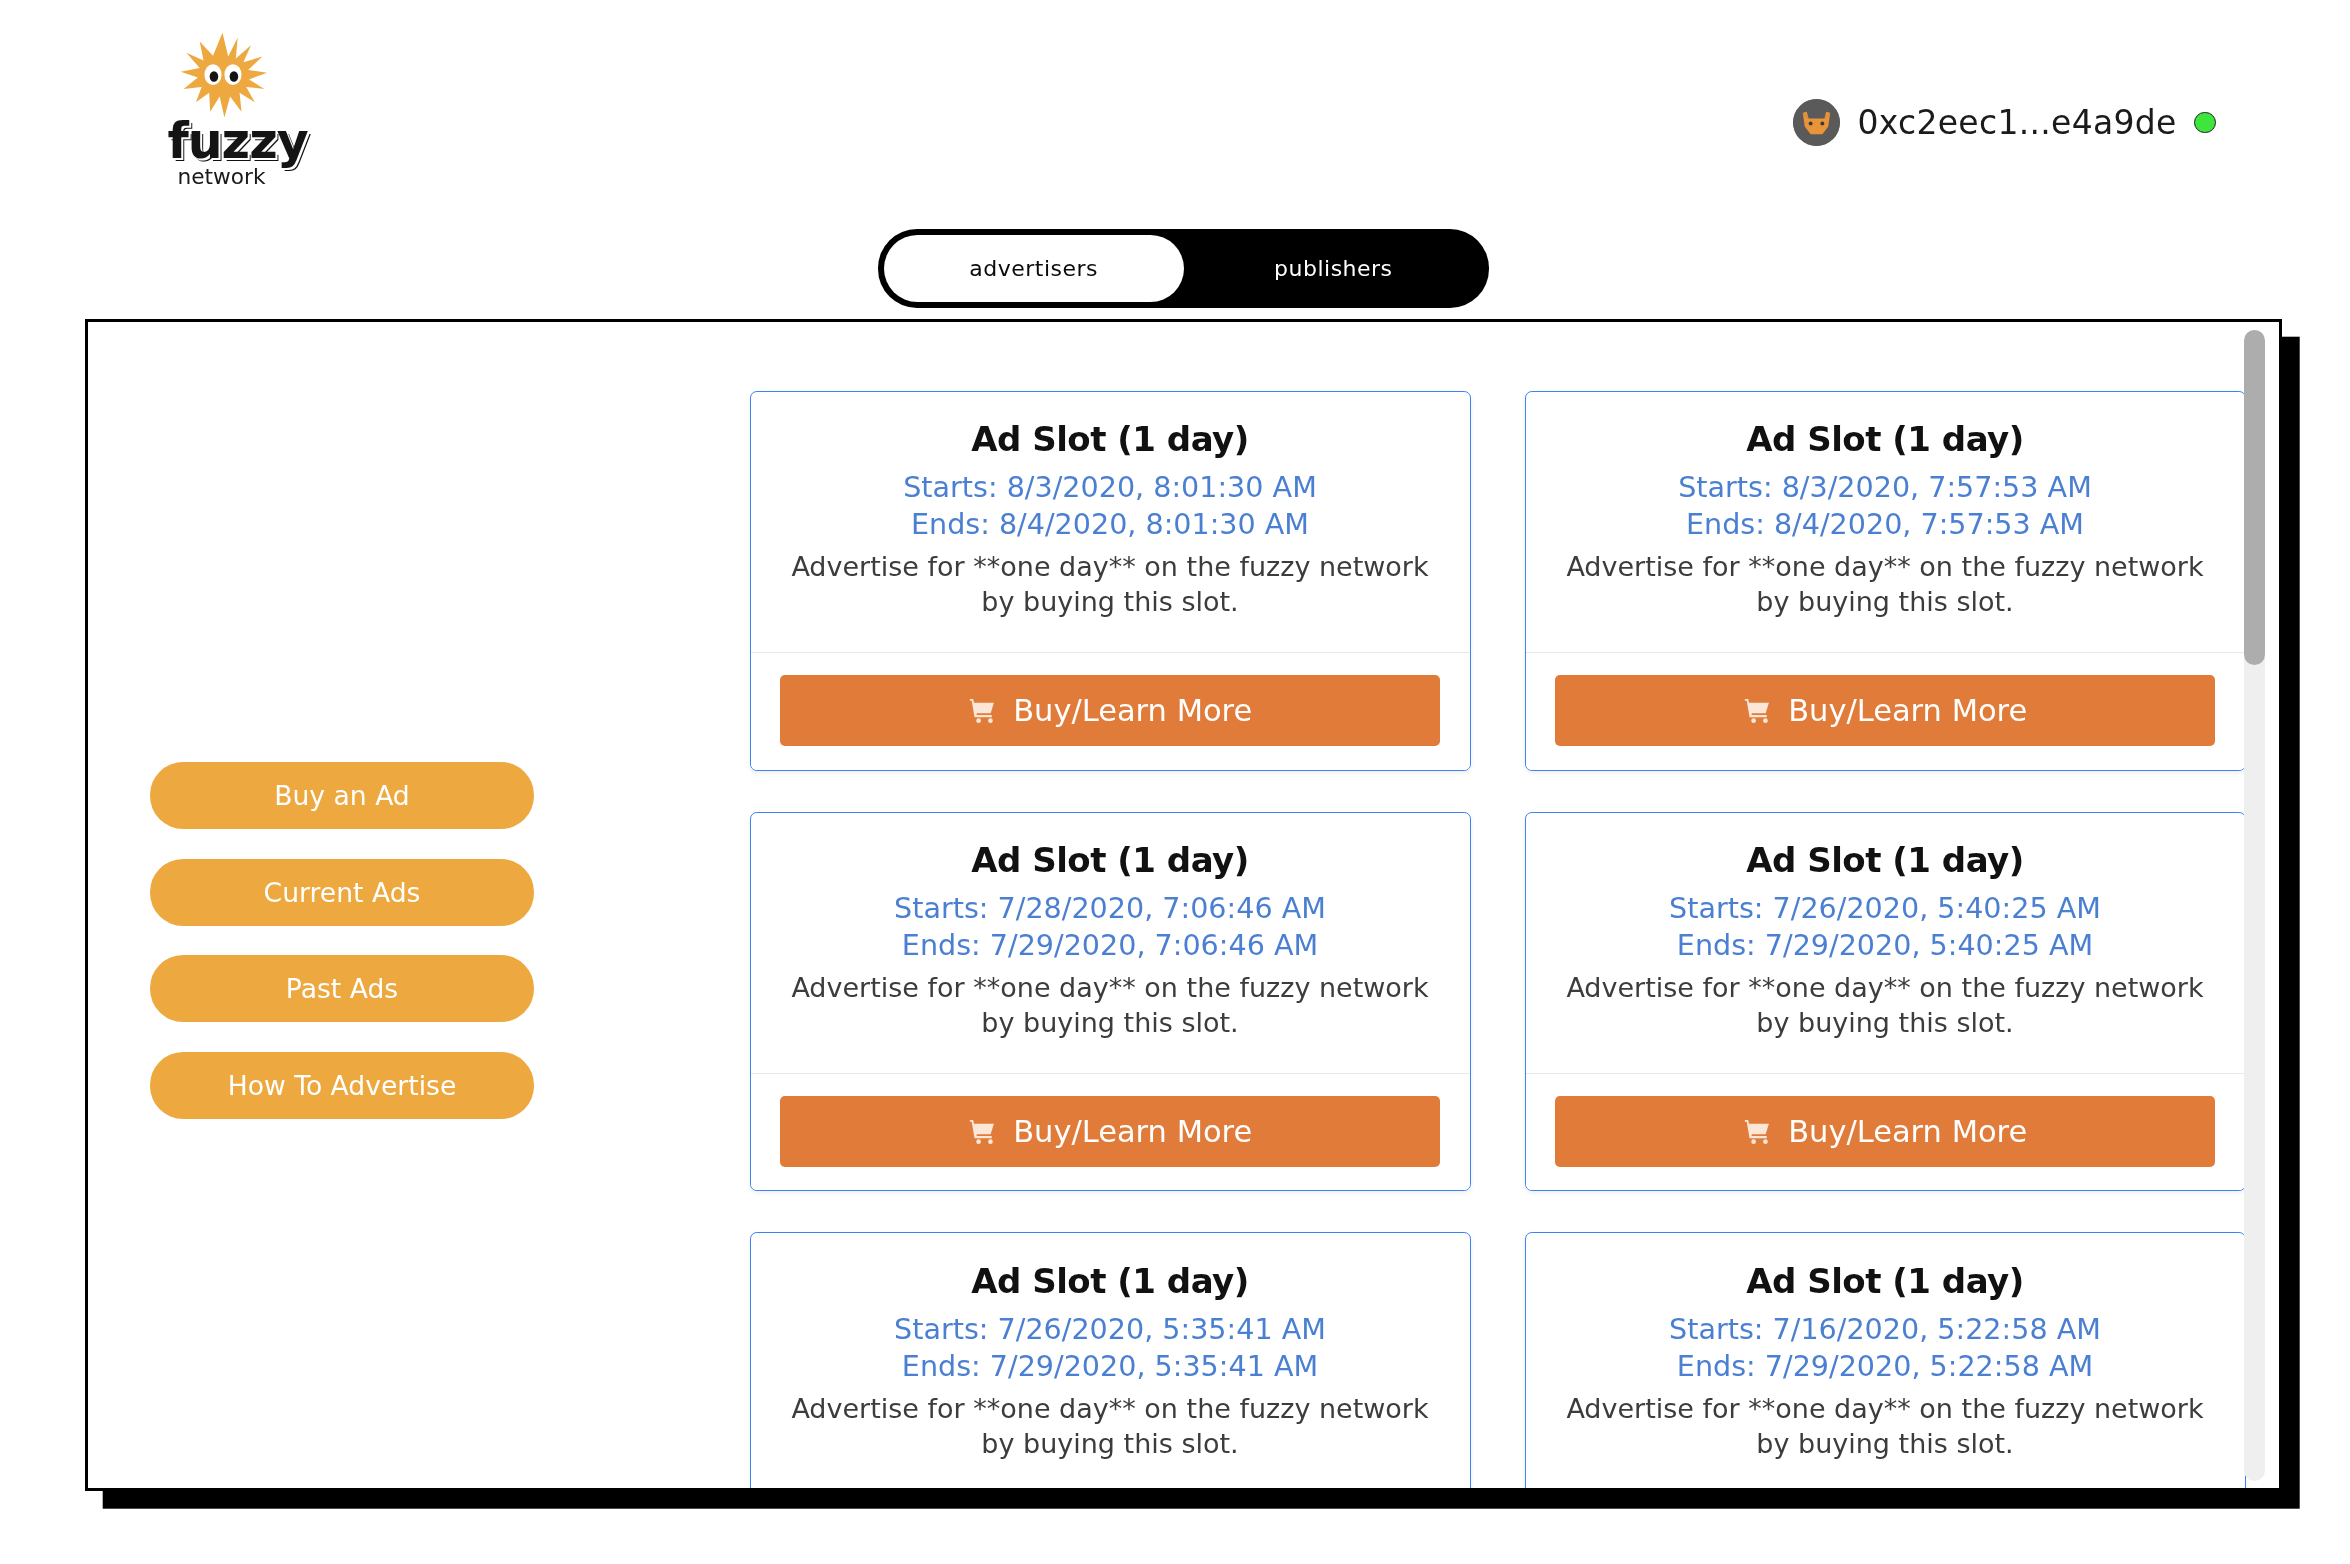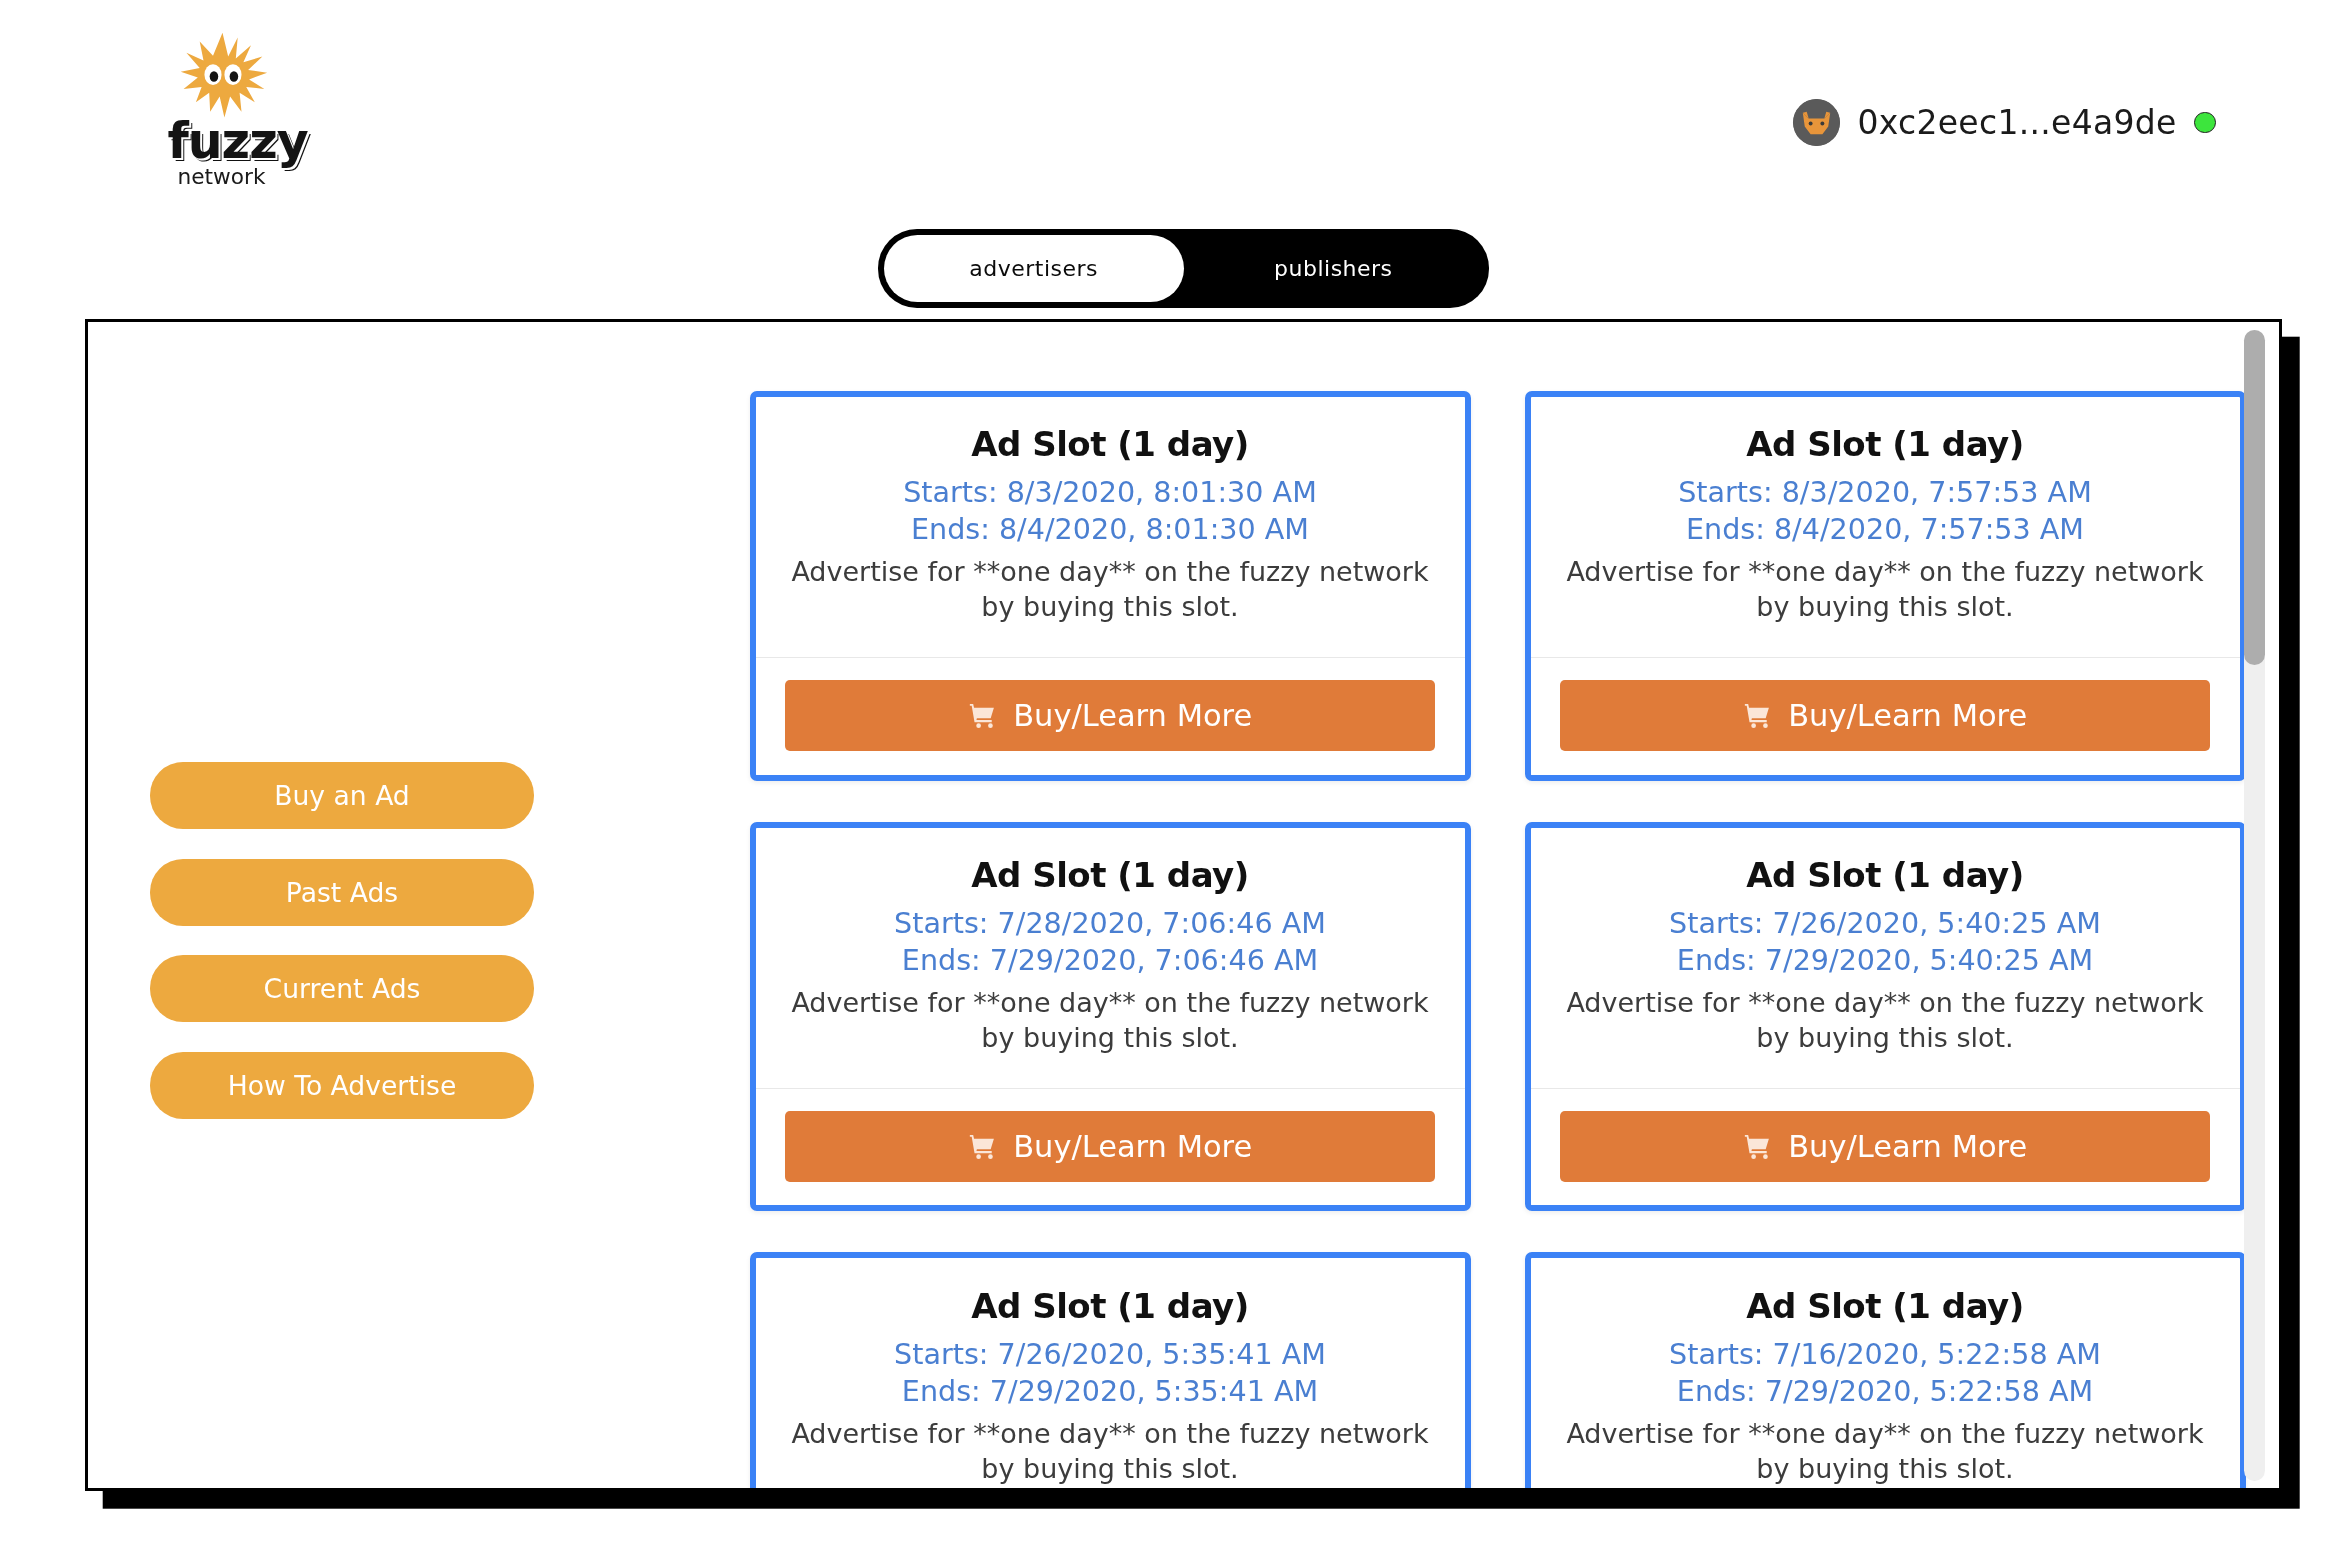--- a/index.html
+++ b/index.html
@@ -184,21 +184,21 @@
     display: grid;
     grid-template-columns: 721px 721px;
     column-gap: 54px;
     row-gap: 41px;
     padding-left: 31.5px;
     padding-top: 29.6px;
   }
 
   .card {
     background: #ffffff;
-    border: 6px solid #3b82f6;
+    border: 1px solid #3b82f6;
     border-radius: 6.9px;
     box-shadow: 0 2px 4.9px rgba(0,0,0,0.07);
     overflow: hidden;
   }
   .card-body {
     padding: 27.6px 29.6px 33px 29.6px;
     text-align: center;
   }
   .card-title {
     font-size: 34px;
@@ -304,22 +304,22 @@
   <div class="toggle-seg active">advertisers</div>
   <div class="toggle-seg inactive">publishers</div>
 </div>
 
 <div class="panel">
   <div class="panel-inner">
 
     <div class="sidebar">
       <div class="sidebar-stack">
         <button class="side-btn">Buy an Ad</button>
+        <button class="side-btn">Current Ads</button>
         <button class="side-btn">Past Ads</button>
-        <button class="side-btn">Current Ads</button>
         <button class="side-btn">How To Advertise</button>
       </div>
     </div>
 
     <div class="cards-area">
       <div class="cards-grid" id="cards-grid">
           <div class="card">
             <div class="card-body">
               <div class="card-title">Ad Slot (1 day)</div>
               <div class="card-date">Starts: 8/3/2020, 8:01:30 AM</div>

